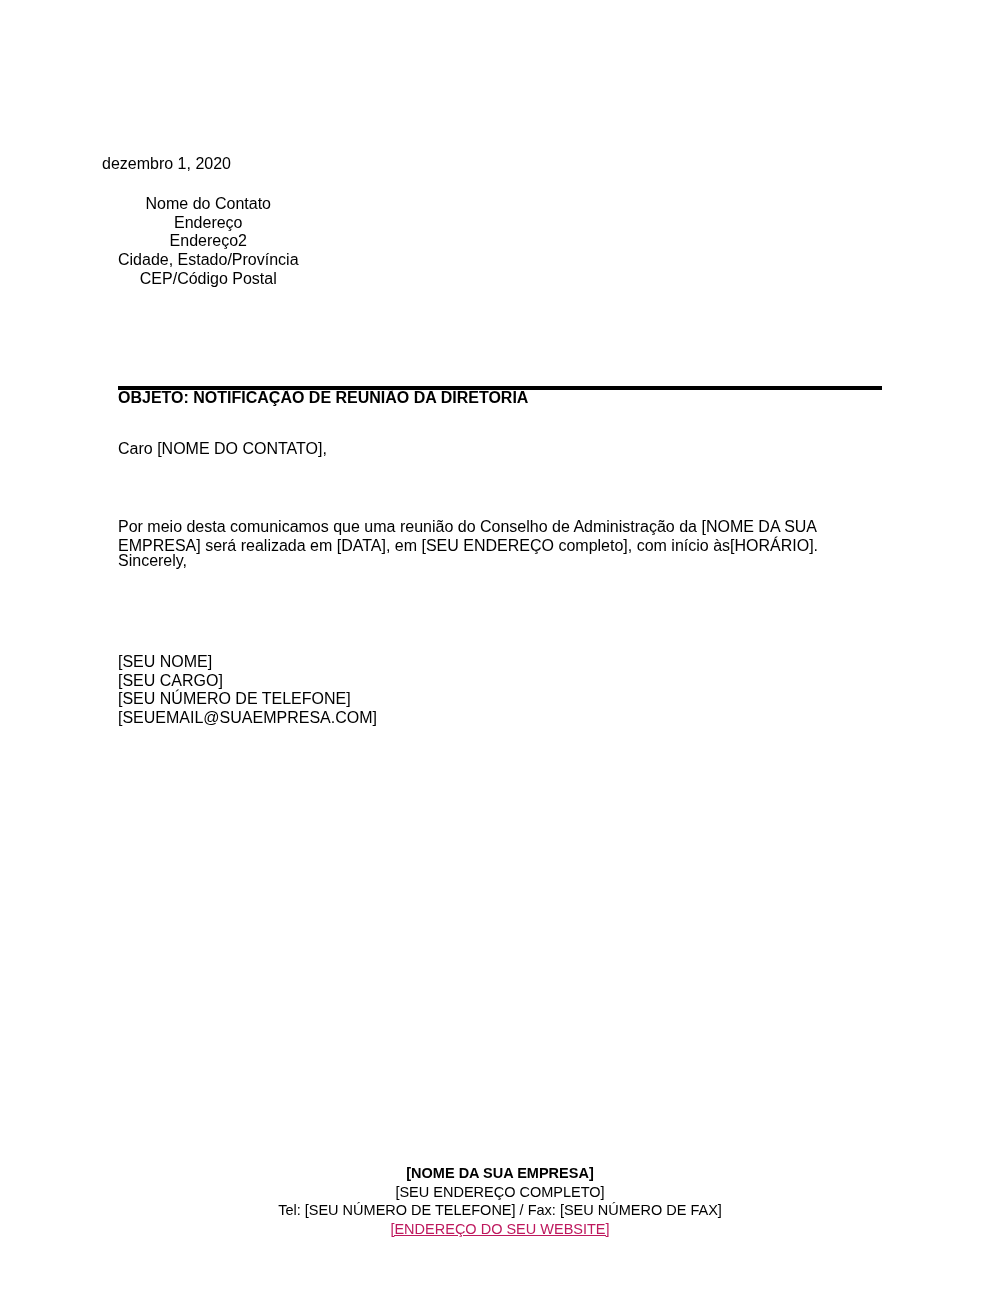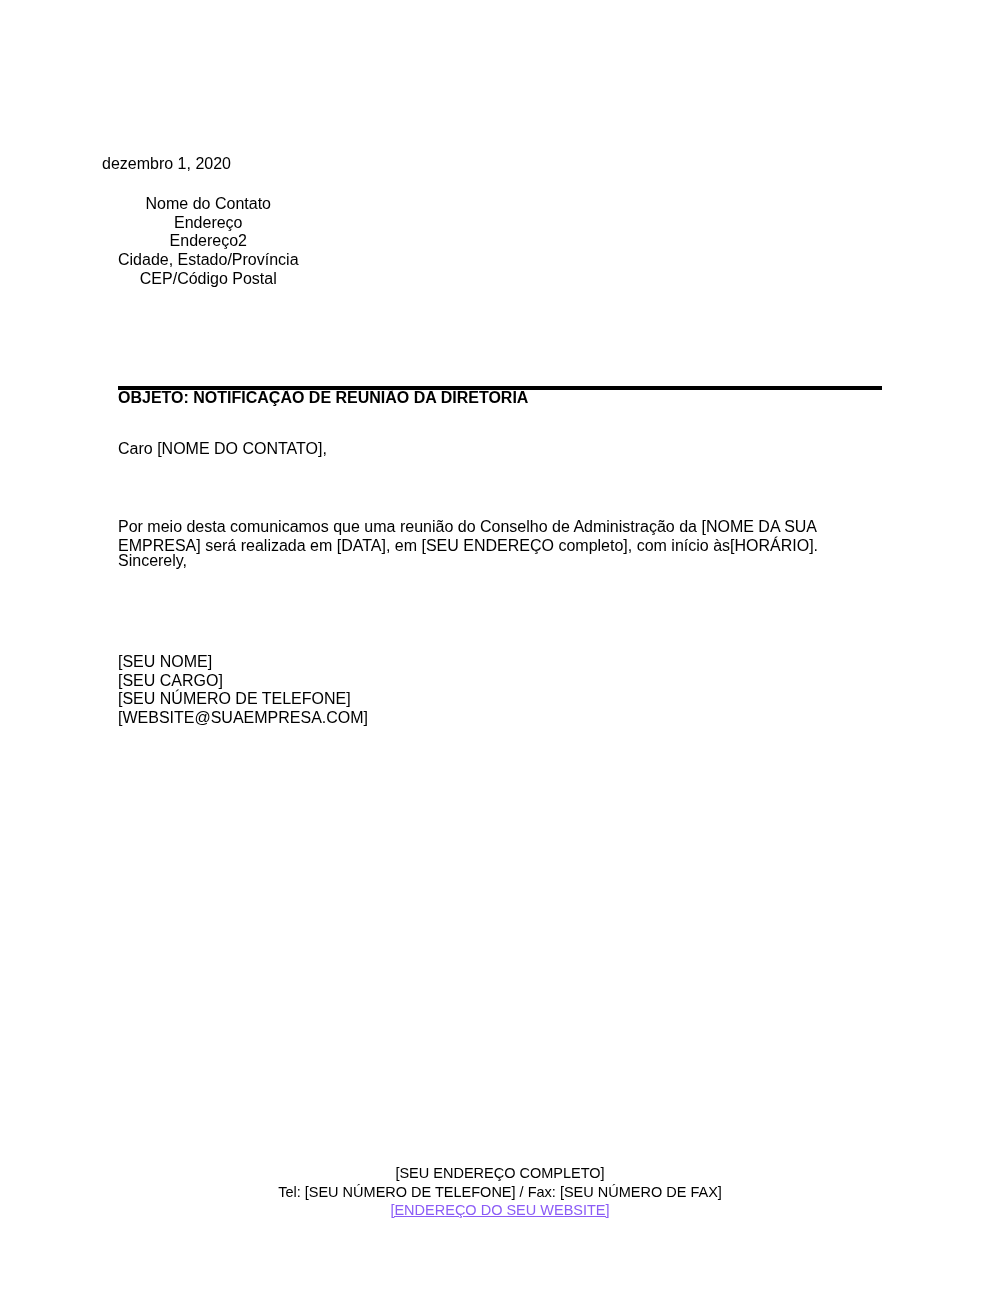--- a/index.html
+++ b/index.html
@@ -13,21 +13,21 @@
     #address { left: 118px; top: 195px; text-align: center; }
     #subject { left: 118px; top: 361px; font-weight: bold; margin-top: 28px; }
     #rule { left: 118px; top: 386px; width: 764px; height: 4px; background: #000; }
     #greeting { left: 118px; top: 440px; }
     #body-para { left: 118px; top: 477px; width: 740px; margin-top: 41px; }
     #closing { left: 118px; top: 552px; }
     #signature { left: 118px; top: 646px; margin-top: 7px; }
     #footer { left: 0; top: 1164px; width: 1000px; text-align: center; font-size: 14.5px; }
     #footer .line { line-height: 18.5px; }
     #footer .company { font-weight: bold; }
-    #footer a { color: #8b5cf6; text-decoration: underline; }
+    #footer a { color: #be185d; text-decoration: underline; }
   </style>
 </head>
 <body>
 
 <div id="date" class="abs line">dezembro 1, 2020</div>
 
 <div id="address" class="abs">
   <div class="line">Nome do Contato</div>
   <div class="line">Endereço</div>
   <div class="line">Endereço2</div>
@@ -44,20 +44,21 @@
   <div class="line">Por meio desta comunicamos que uma reunião do Conselho de Administração da [NOME DA SUA</div>
   <div class="line">EMPRESA] será realizada em [DATA], em [SEU ENDEREÇO completo], com início às[HORÁRIO].</div>
 </div>
 
 <div id="closing" class="abs line">Sincerely,</div>
 
 <div id="signature" class="abs">
   <div class="line">[SEU NOME]</div>
   <div class="line">[SEU CARGO]</div>
   <div class="line">[SEU NÚMERO DE TELEFONE]</div>
-  <div class="line">[WEBSITE@SUAEMPRESA.COM]</div>
+  <div class="line">[SEUEMAIL@SUAEMPRESA.COM]</div>
 </div>
 
 <div id="footer" class="abs">
+  <div class="line company">[NOME DA SUA EMPRESA]</div>
   <div class="line">[SEU ENDEREÇO COMPLETO]</div>
   <div class="line">Tel: [SEU NÚMERO DE TELEFONE] / Fax: [SEU NÚMERO DE FAX]</div>
   <div class="line"><a>[ENDEREÇO DO SEU WEBSITE]</a></div>
 </div>
 
 </body></html>

